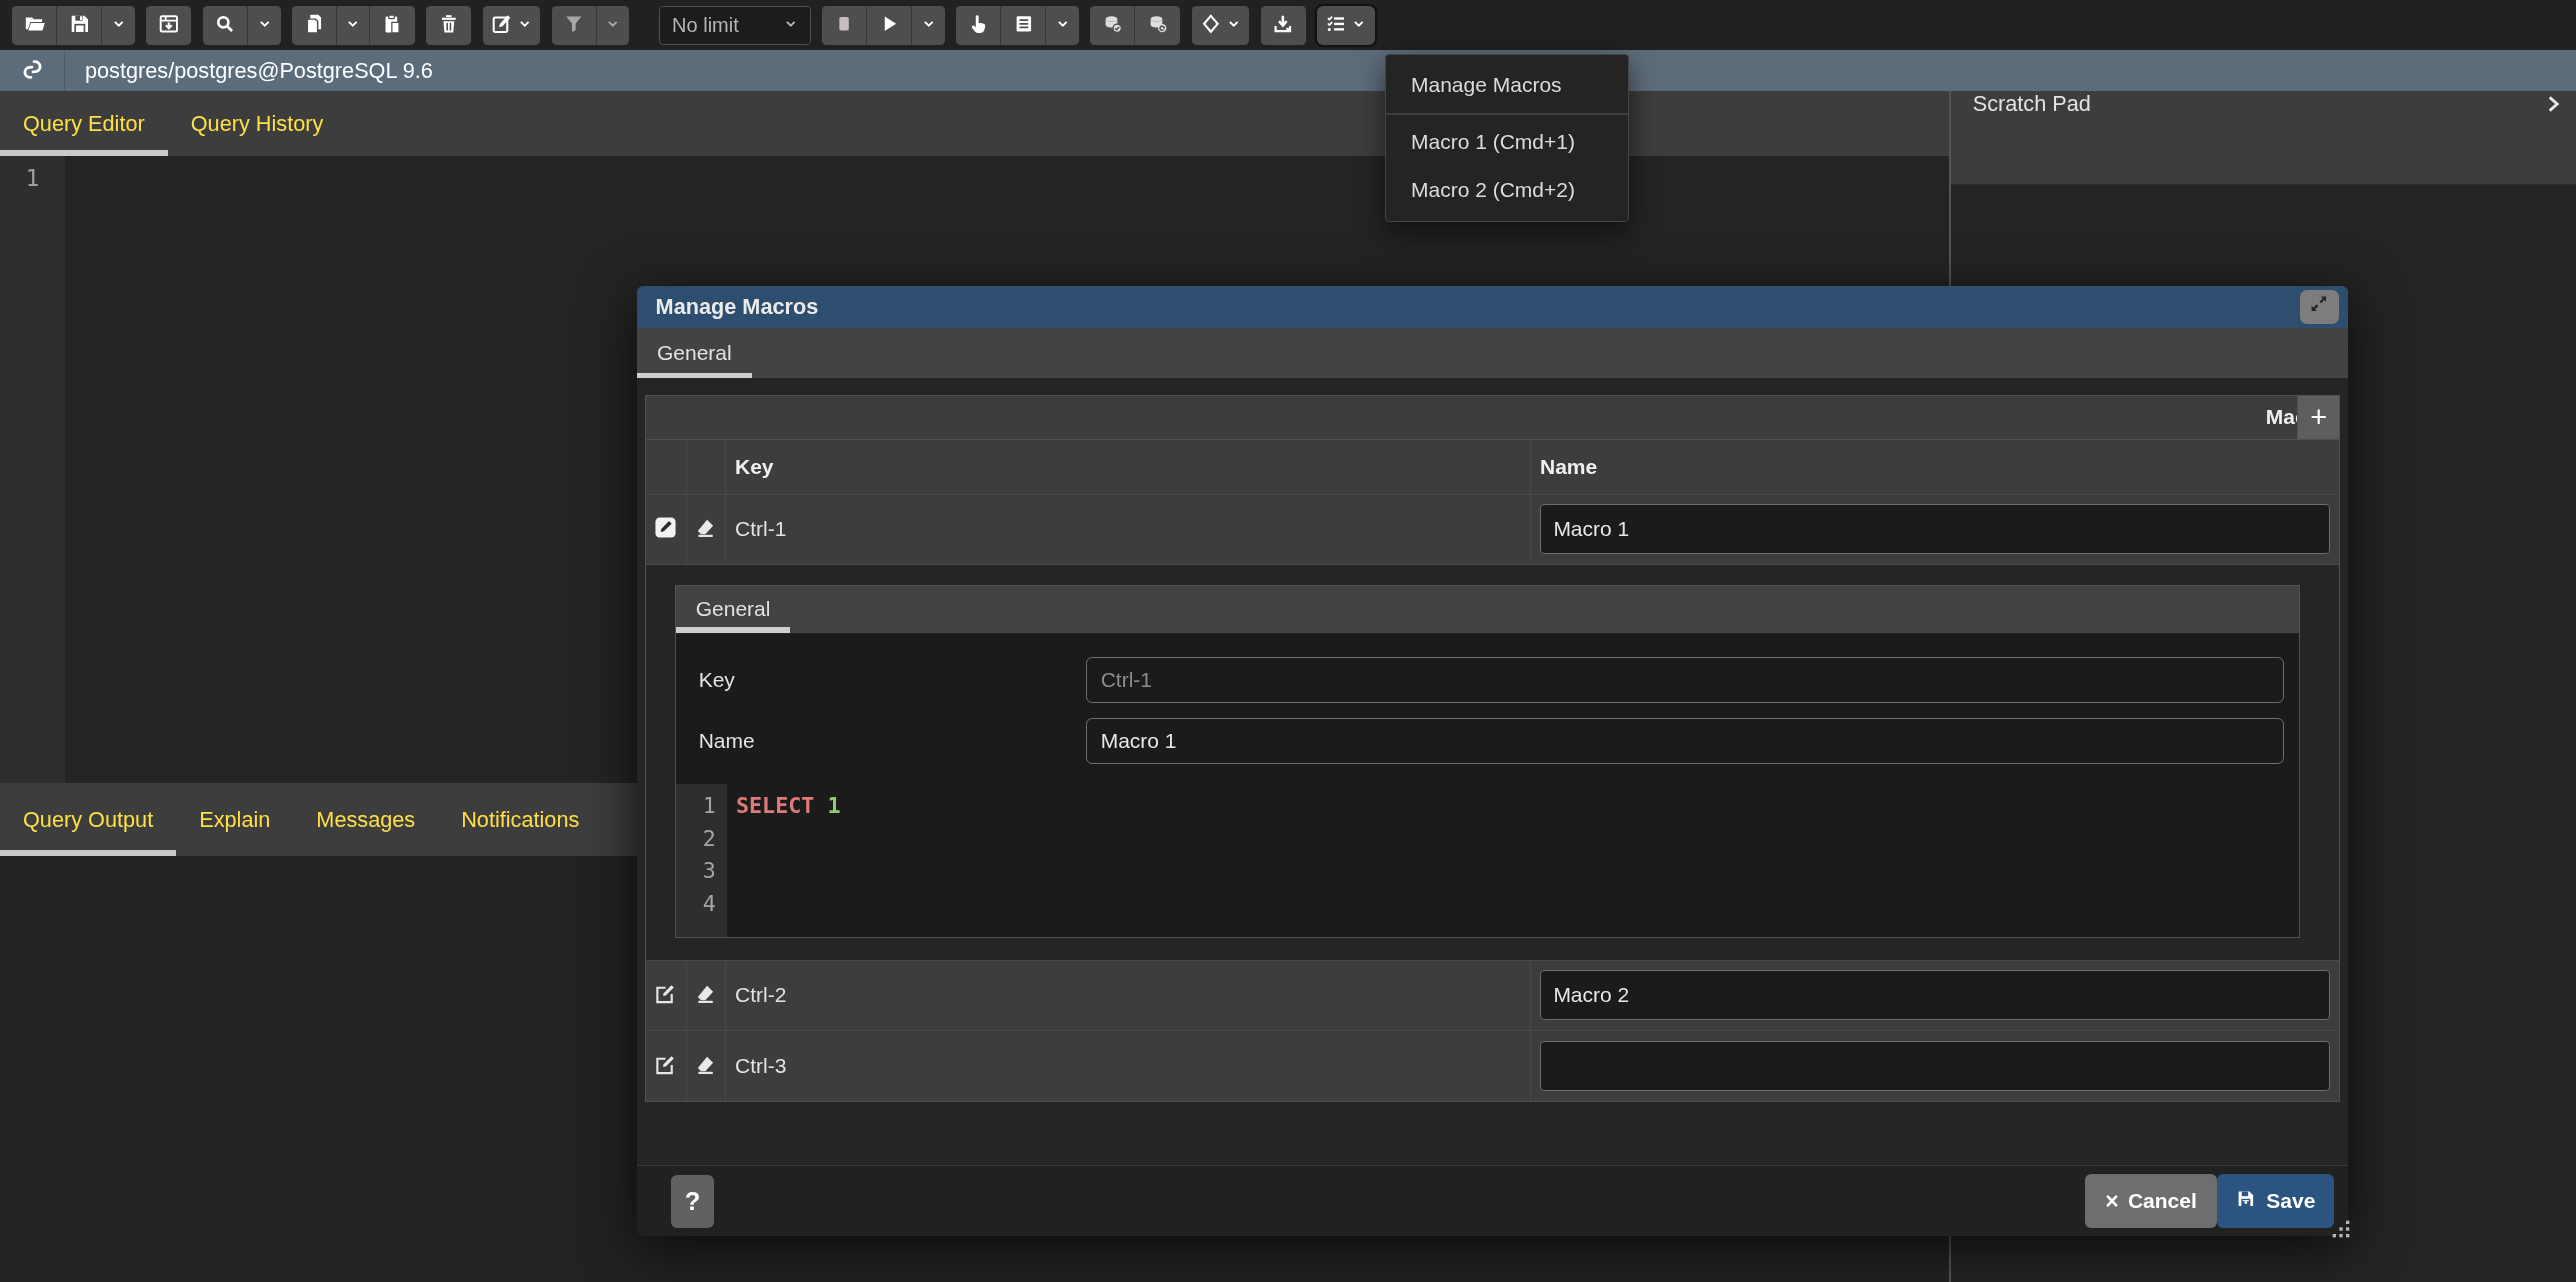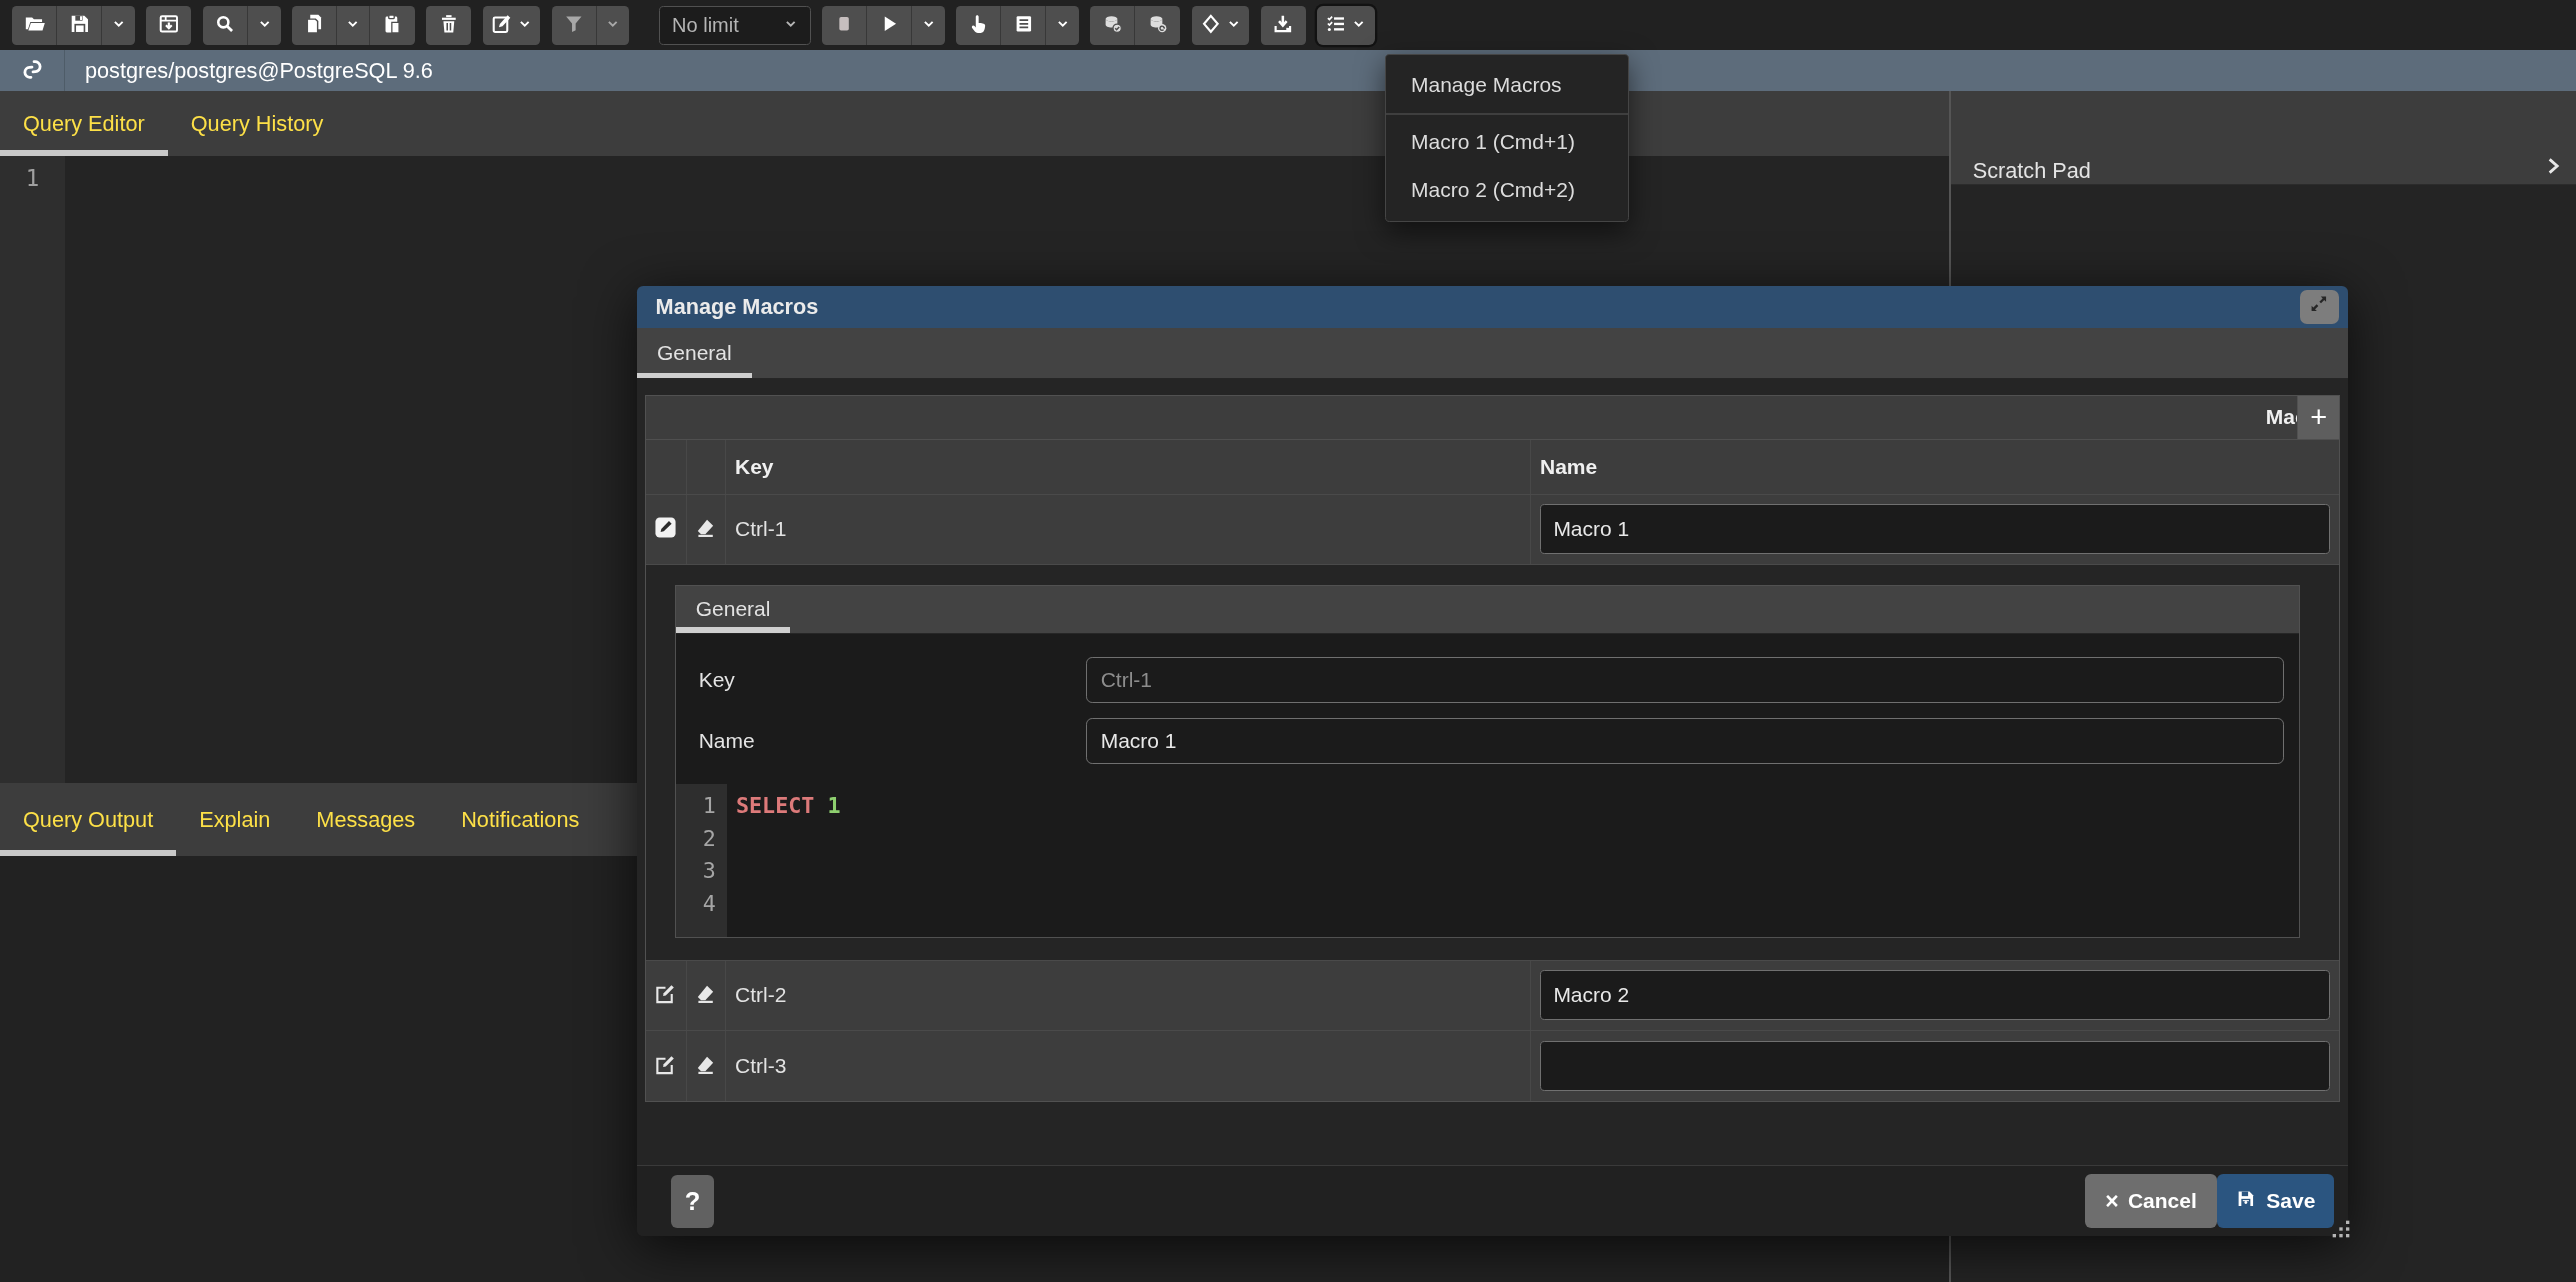--- a/index.html
+++ b/index.html
@@ -37,21 +37,21 @@
   .tab { padding:0 23px; display:flex; align-items:center; color:#fde047; font-size:21.7px; position:relative; cursor:pointer; }
   .tab.active::after { content:""; position:absolute; left:0; right:0; bottom:0; height:6.2px; background:#c9c9c9; }
   .editor { position:absolute; top:65px; left:0; right:0; height:627px; background:#242424; }
   .gutter { position:absolute; left:0; top:0; bottom:0; width:65px; background:#2e2e2e;
             color:#a0a0a0; font-family:"DejaVu Sans Mono",monospace; font-size:22.4px; text-align:center; padding-top:9.3px; }
   .bottom-tabbar { position:absolute; top:692px; left:0; right:0; height:73px; background:#3d3d3d; display:flex; }
   .output-area { position:absolute; top:765px; left:0; right:0; bottom:0; background:#222; }
 
   .right-pane { position:absolute; left:1949px; top:91px; right:0; bottom:0; background:#242424;
                 border-left:2.3px solid #555; }
-  .scratch-header { height:94px; background:#3d3d3d; display:flex; align-items:flex-end;
+  .scratch-header { height:94px; background:#3d3d3d; display:flex; align-items:flex-start;
                     padding:0 7.7px 0 21.7px; color:#e4e4e4; font-size:21.7px; border-bottom:1.5px solid #2b2b2b;gap:41px; }
   .scratch-collapse { margin-left:auto; width:31px; height:31px; display:flex; align-items:center; justify-content:center; cursor:pointer; }
   .scratch-collapse svg { width:20px; height:20px; }
   .scratch-body { position:absolute; top:94px; left:0; right:0; bottom:0; background:#242424; }
 
   
   .macro-menu { position:absolute; left:1385px; top:54px; width:244px; background:#242424;
                 border:0.8px solid #454545; border-radius:4.6px; box-shadow:0 9.3px 28px rgba(0,0,0,.55);
                 padding:6.2px 0; z-index:40; }
   .menu-item { height:48px; display:flex; align-items:center; padding:0 25px; color:#dcdcdc; font-size:21px; cursor:pointer; }

